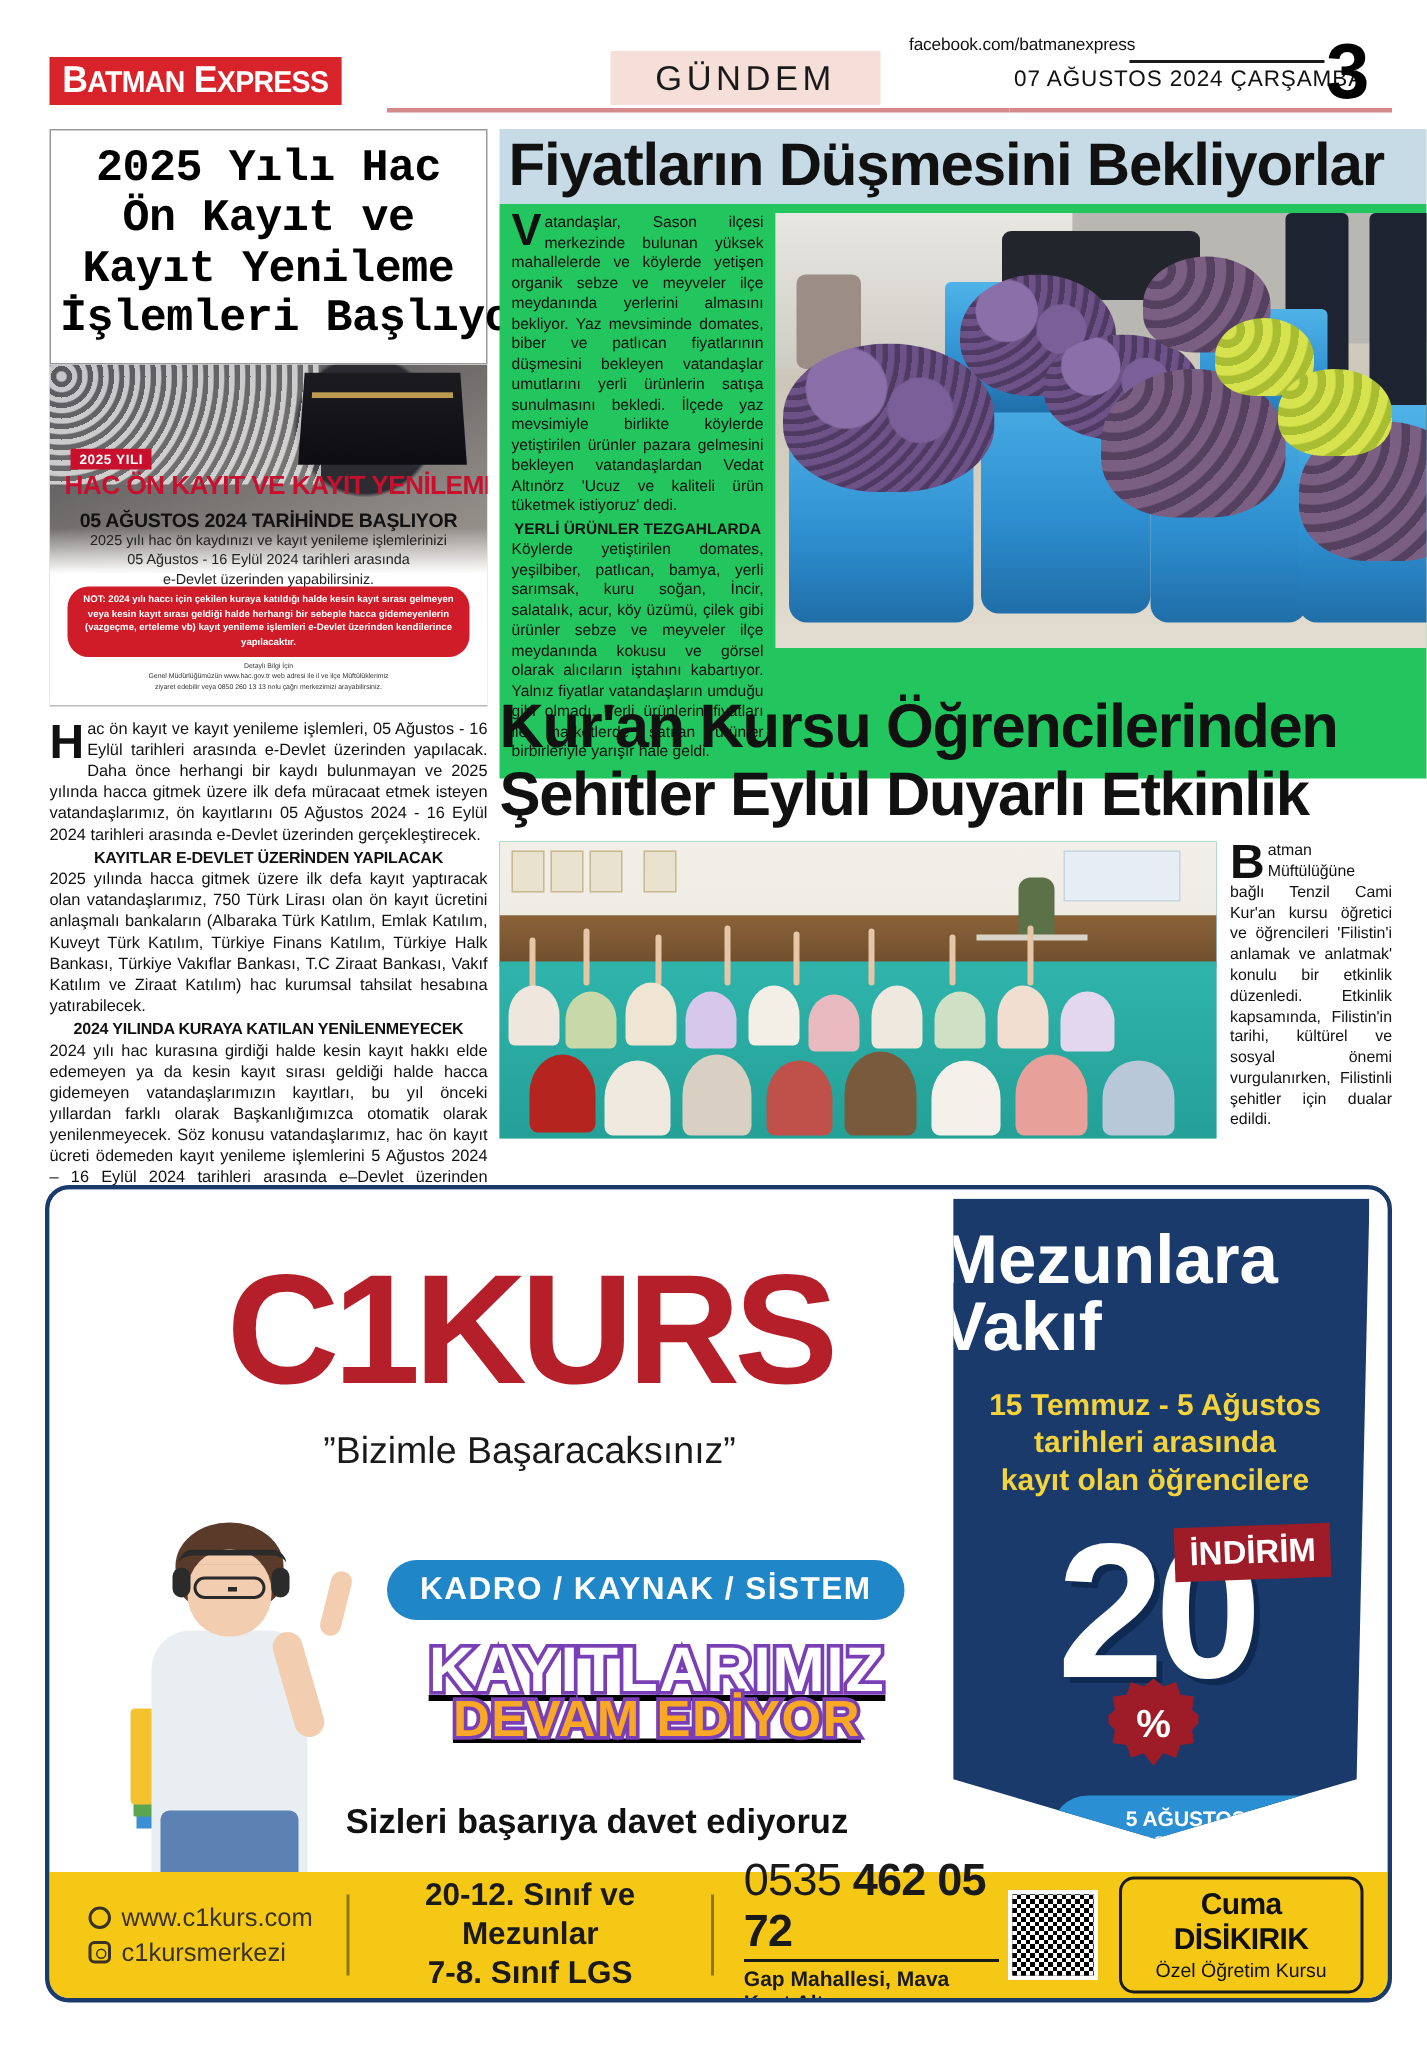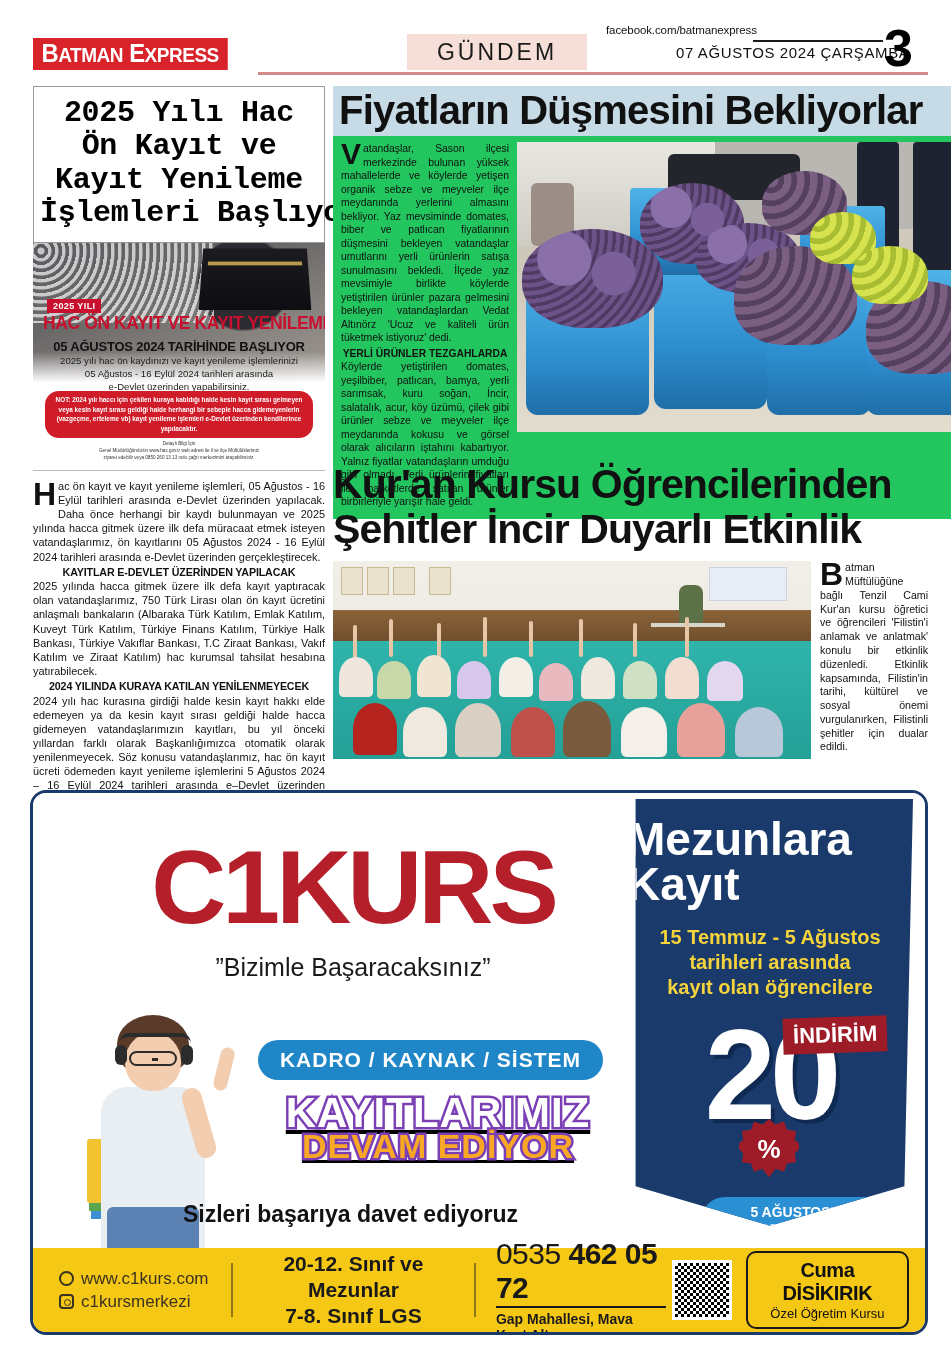--- a/index.html
+++ b/index.html
@@ -240,21 +240,21 @@
   .ad-kayit .l1 {
     font-weight:bold; font-size:42px; color:#fff; letter-spacing:1px; line-height:0.95;
     -webkit-text-stroke: 5px #7b3fb5; paint-order: stroke fill;
     font-family:"Liberation Sans", sans-serif;
   }
   .ad-kayit .l2 {
     font-weight:bold; font-size:34px; color:#f9a825; letter-spacing:1px; line-height:1;
     -webkit-text-stroke: 5px #7b3fb5; paint-order: stroke fill; margin-top:-4px;
   }
   .ad-invite {
-    position:absolute; left:150px; top:408px; width:430px; text-align:left;
+    position:absolute; left:150px; top:408px; width:430px; text-align:center;
     font-weight:bold; font-size:23px; color:#111;
   }
 
   
   .student { position:absolute; left:38px; top:218px; width:180px; height:250px; }
   .st-hair { position:absolute; left:46px; top:4px; width:72px; height:58px; background:#5a3b2a; border-radius:50% 50% 36% 36%; }
   .st-face { position:absolute; left:54px; top:22px; width:56px; height:58px; background:#f2cdb0; border-radius:48%; }
   .st-glass { position:absolute; left:58px; top:40px; width:48px; height:15px; border:2.5px solid #2a2a2a; border-radius:8px; }
   .st-glass:after { content:""; position:absolute; left:21px; top:5px; width:6px; height:2.5px; background:#2a2a2a; }
   .st-head-l { position:absolute; left:44px; top:34px; width:12px; height:20px; background:#2b2b2b; border-radius:6px; }
@@ -424,21 +424,21 @@
       <div class="mp-figs" style="left:46%;top:36%;width:26%;height:34%"></div>
       <div class="mp-figs" style="left:74%;top:48%;width:24%;height:32%"></div>
       <div class="mp-apples" style="left:62%;top:24%;width:14%;height:18%"></div>
       <div class="mp-apples" style="left:71%;top:36%;width:16%;height:20%"></div>
     </div>
   </div>
 </div>
 
 <div class="story2">
   <div class="story2-head">Kur'an Kursu Öğrencilerinden</div>
-  <div class="story2-head">Şehitler İncir Duyarlı Etkinlik</div>
+  <div class="story2-head">Şehitler Eylül Duyarlı Etkinlik</div>
   <div class="story2-lower">
     <div class="class-photo">
       <div class="cp-wall"></div>
       <div class="cp-frame" style="left:8px"></div>
       <div class="cp-frame" style="left:34px"></div>
       <div class="cp-frame" style="left:60px"></div>
       <div class="cp-frame" style="left:96px"></div>
       <div class="cp-screen"></div>
       <div class="cp-carpet"></div>
       <div class="cp-teacher"></div>
@@ -503,21 +503,21 @@
   <div class="ad-kayit">
     <div class="l1">KAYITLARIMIZ</div>
     <div class="l2">DEVAM EDİYOR</div>
   </div>
 
   <div class="ad-invite">Sizleri başarıya davet ediyoruz</div>
 
   <div class="ad-blue">
     <div class="ad-blue-t1">
       <div>Mezunlara</div>
-      <div>Kayıt</div>
+      <div>Vakıf</div>
     </div>
     <div class="ad-blue-t2">
       <div>15 Temmuz  -  5 Ağustos</div>
       <div>tarihleri arasında</div>
       <div>kayıt olan öğrencilere</div>
     </div>
     <div class="ad-20">20</div>
     <div class="ad-indirim">İNDİRİM</div>
     <div class="ad-pct">%</div>
     <div class="ad-bluepill">

